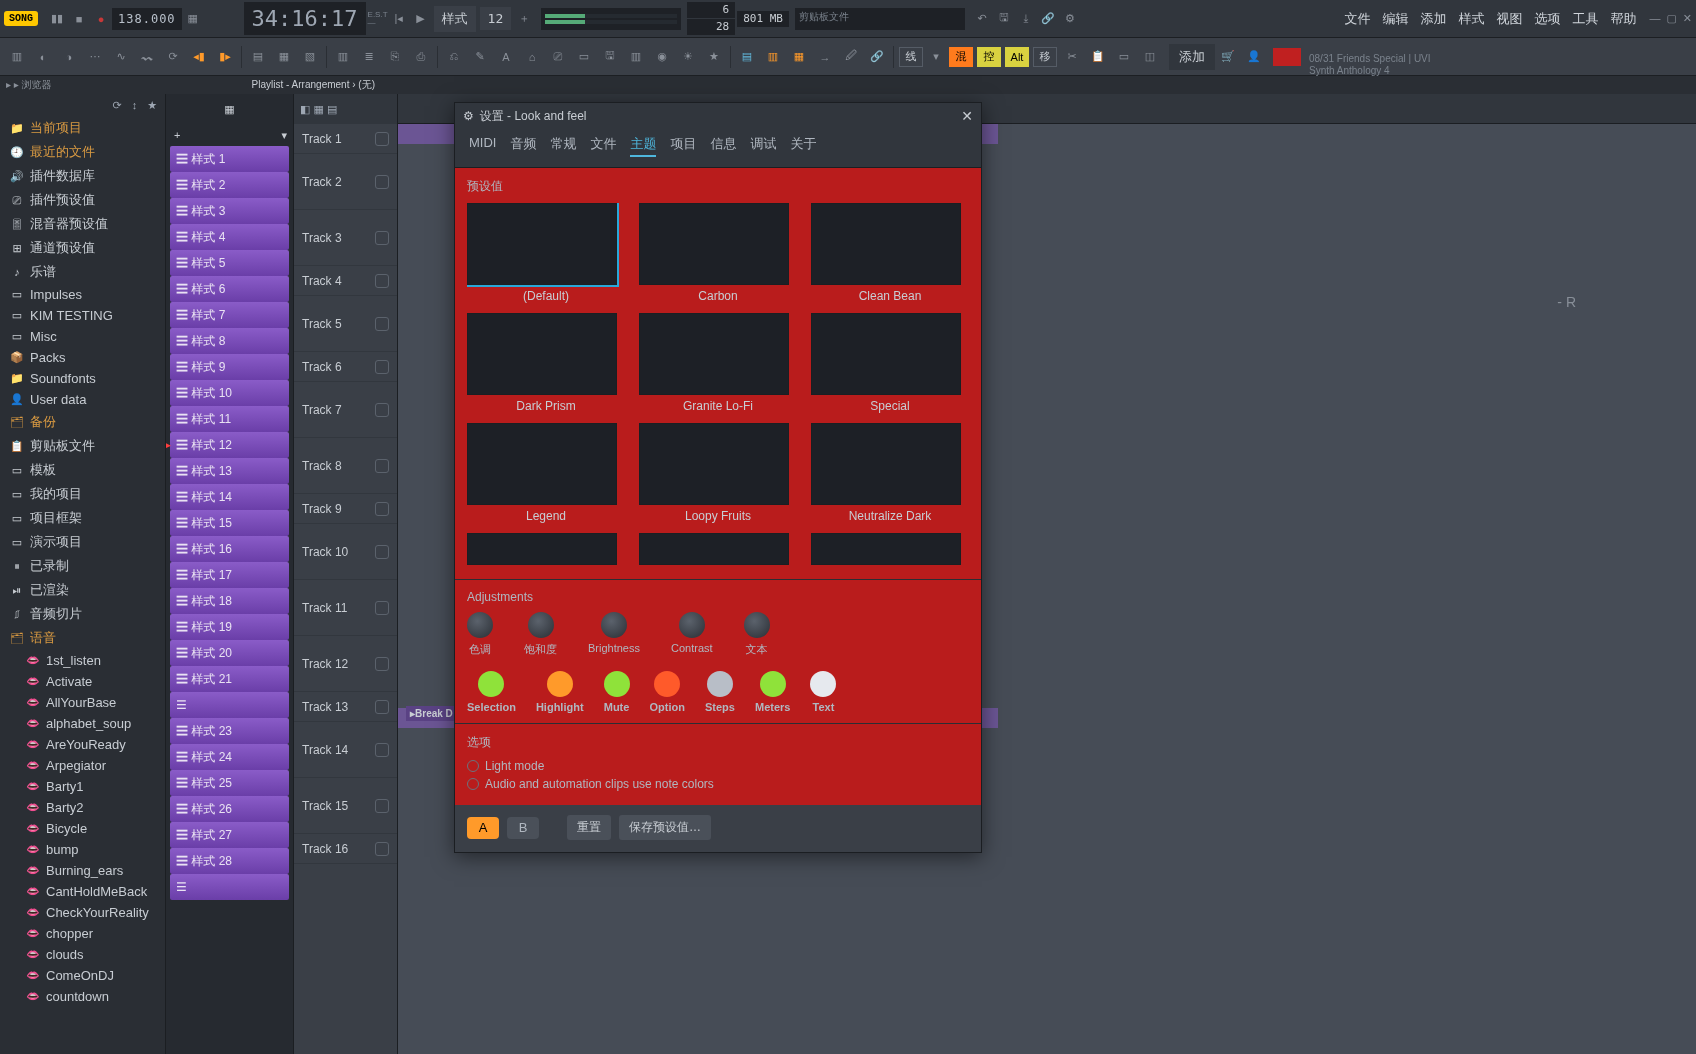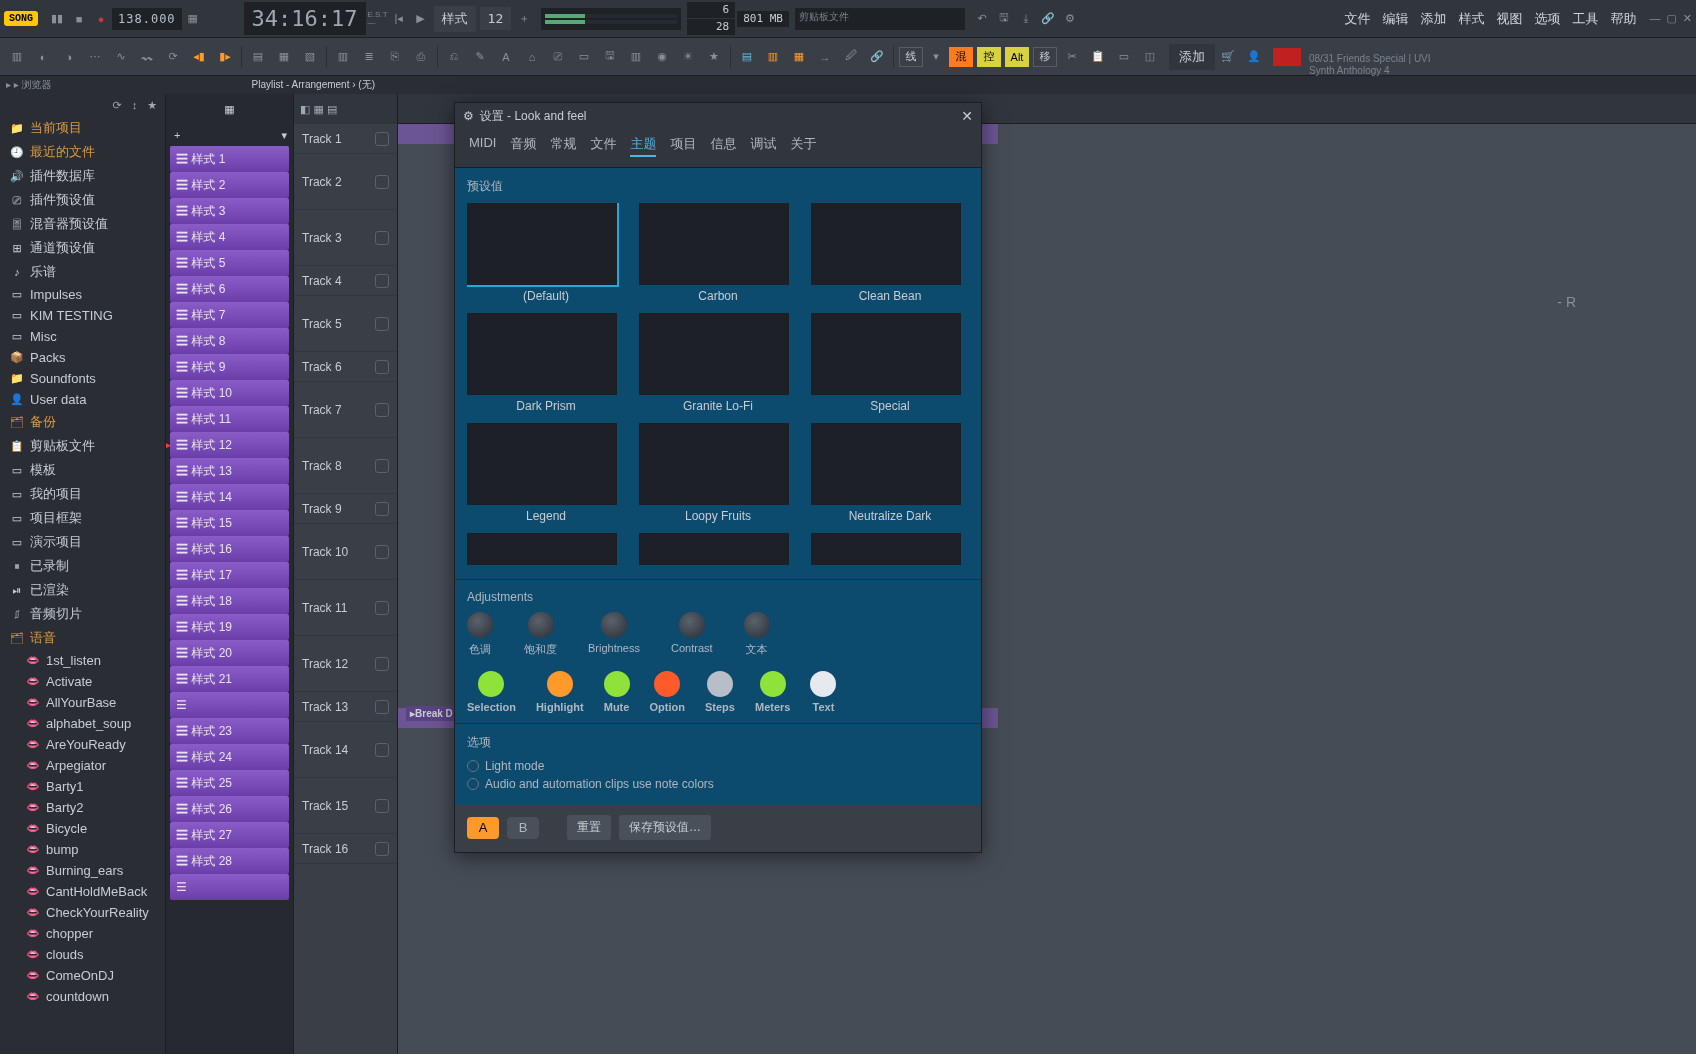--- a/index.html
+++ b/index.html
@@ -70,21 +70,21 @@
 .clip { position: absolute; height: 20px; background: #8a5cc8; opacity: .55; }
 .clip-label { position: absolute; font-size: 10px; color: #c8cdd3; background: #5a4284; padding: 2px 4px; font-weight: bold; }
 
 
 .modal { position: absolute; left: 454px; top: 102px; width: 528px; background: #31363d; border: 1px solid #1b1e22; box-shadow: 0 4px 20px rgba(0,0,0,.5); }
 .modal-title { display: flex; align-items: center; gap: 6px; height: 26px; padding: 0 8px; font-size: 12px; color: #c8cdd3; }
 .modal-title .close { margin-left: auto; font-size: 14px; cursor: pointer; }
 .modal-tabs { display: flex; gap: 14px; padding: 6px 14px 10px; font-size: 13px; border-bottom: 1px solid #1b1e22; }
 .modal-tabs span { color: #b0b7c0; cursor: pointer; }
 .modal-tabs span.active { color: #4fb7dd; border-bottom: 2px solid #4fb7dd; padding-bottom: 2px; }
-.modal-body { background: #0c4a6e; padding: 10px 12px; }
+.modal-body { background: #b91c1c; padding: 10px 12px; }
 .section-label { font-size: 12px; color: #b0b7c0; margin-bottom: 8px; }
 .theme-grid { display: grid; grid-template-columns: repeat(3,1fr); gap: 10px 14px; max-height: 400px; overflow: hidden; }
 .theme { text-align: center; font-size: 12px; }
 .theme .thumb { width: 150px; height: 82px; background: #1d2026; border: 1px solid #1b1e22; margin-bottom: 4px; }
 .theme.sel .thumb { outline: 2px solid #2aa7d8; }
 .theme.short .thumb { height: 32px; }
 .knob-row { display: flex; gap: 31px; margin-top: 8px; }
 .knob { display: flex; flex-direction: column; align-items: center; gap: 4px; font-size: 11px; color: #b0b7c0; }
 .knob .dial { width: 26px; height: 26px; border-radius: 50%; background: radial-gradient(circle at 40% 35%,#5b626c,#2a2e34); }
 .swatch-row { display: flex; gap: 20px; margin-top: 14px; }

